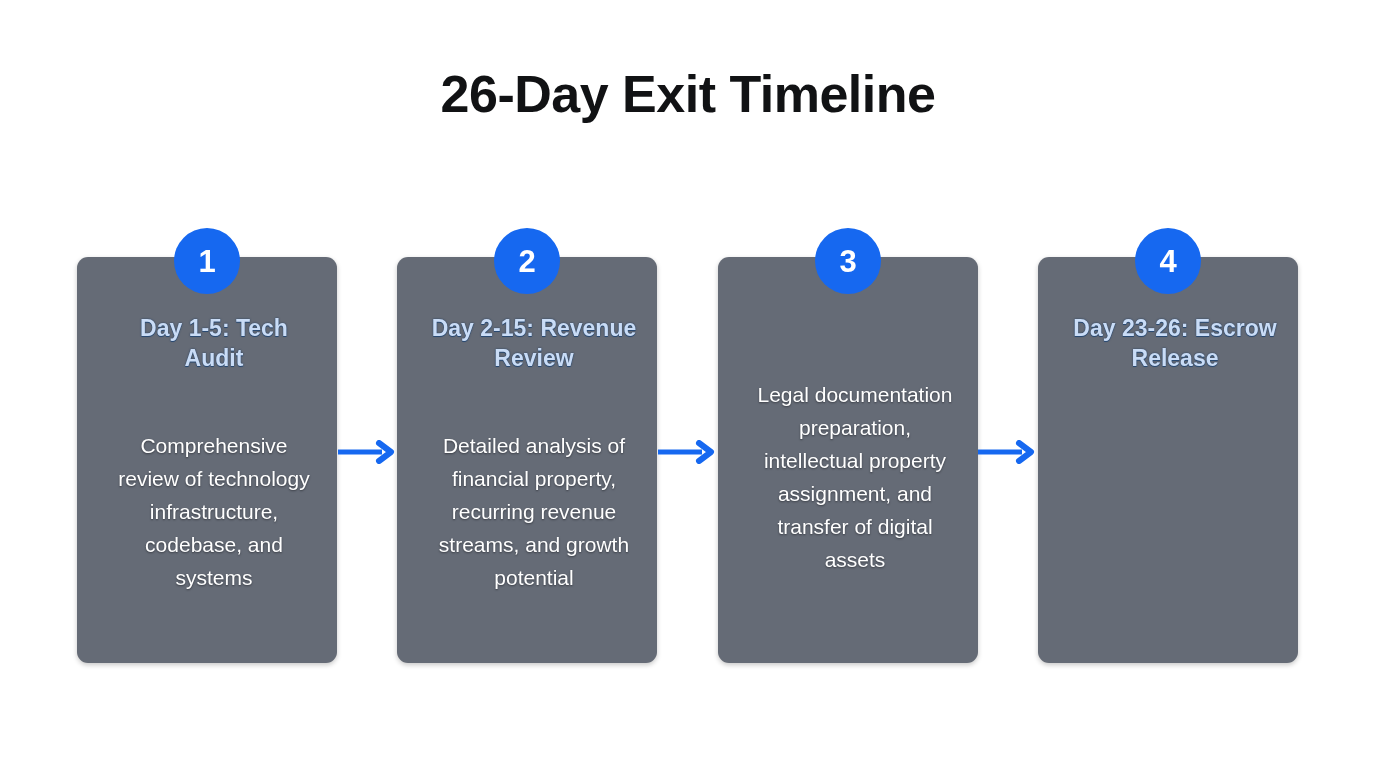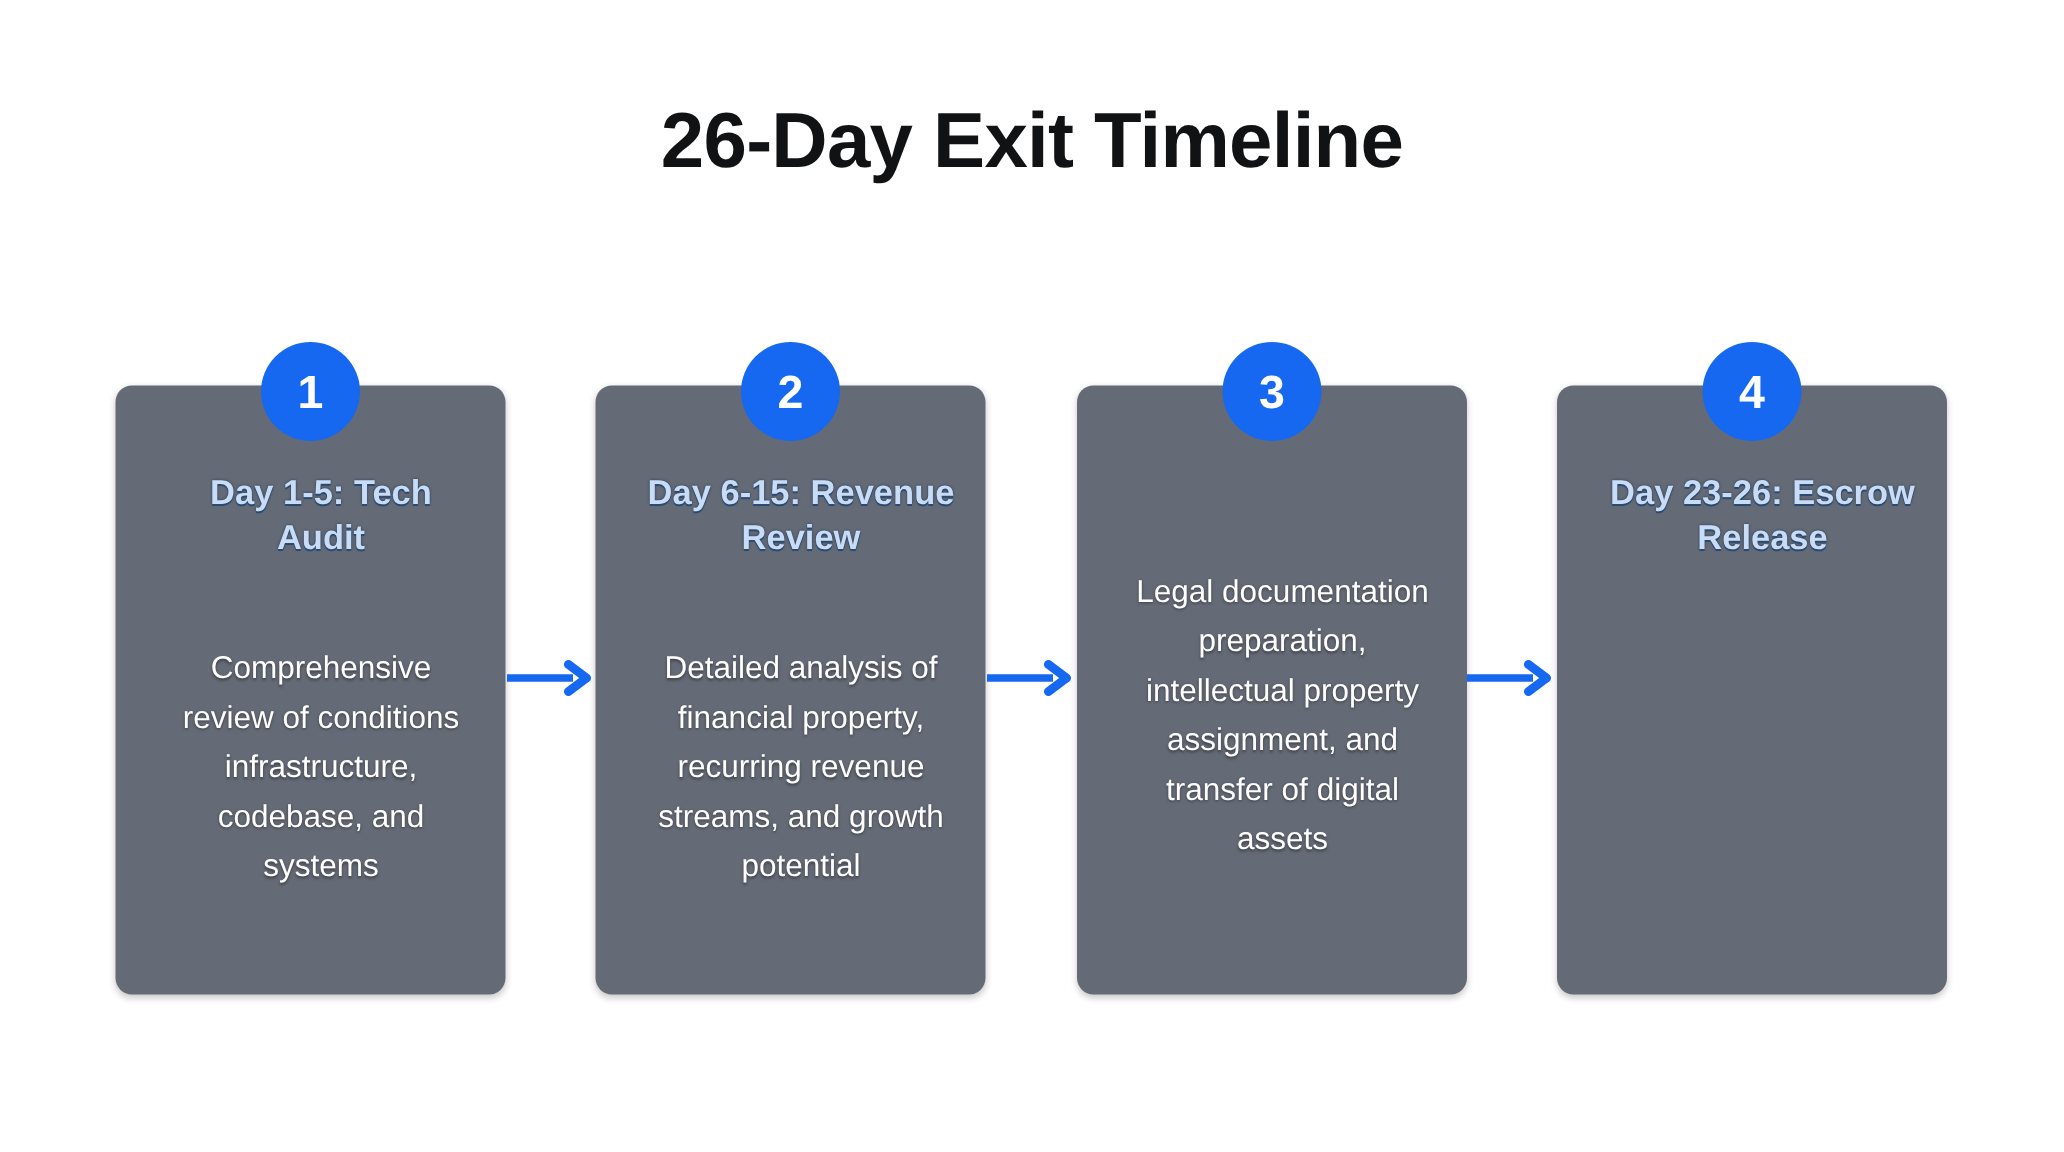--- a/index.html
+++ b/index.html
@@ -135,29 +135,29 @@
 
   <div class="page-title">26-Day Exit Timeline</div>
 
   <div class="timeline">
 
     <div class="step step-0">
       <div class="badge">1</div>
       <div class="card">
         <div class="card-heading">Day 1-5: Tech Audit</div>
         <div class="card-body-wrap">
-          <div class="card-body">Comprehensive review of conditions infrastructure, codebase, and systems</div>
+          <div class="card-body">Comprehensive review of technology infrastructure, codebase, and systems</div>
         </div>
       </div>
     </div>
 
     <div class="step step-1">
       <div class="badge">2</div>
       <div class="card">
-        <div class="card-heading">Day 6-15: Revenue Review</div>
+        <div class="card-heading">Day 2-15: Revenue Review</div>
         <div class="card-body-wrap">
           <div class="card-body">Detailed analysis of financial property, recurring revenue streams, and growth potential</div>
         </div>
       </div>
     </div>
 
     <div class="step step-2">
       <div class="badge">3</div>
       <div class="card">
         <div class="card-body-wrap">

